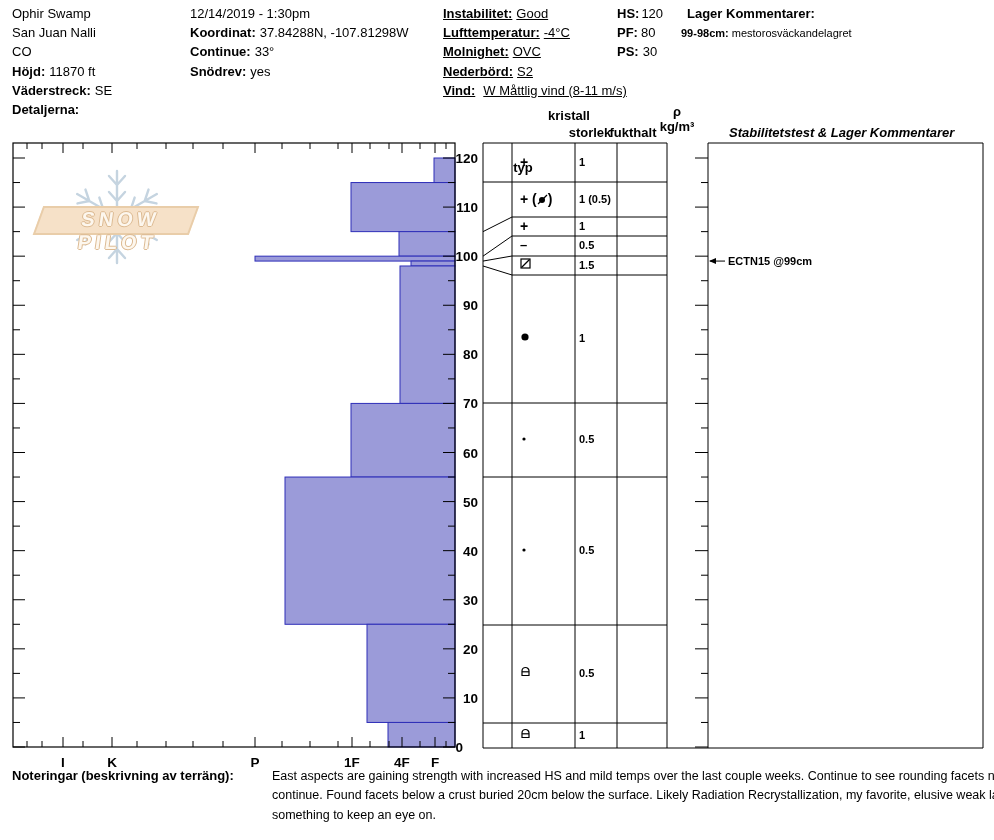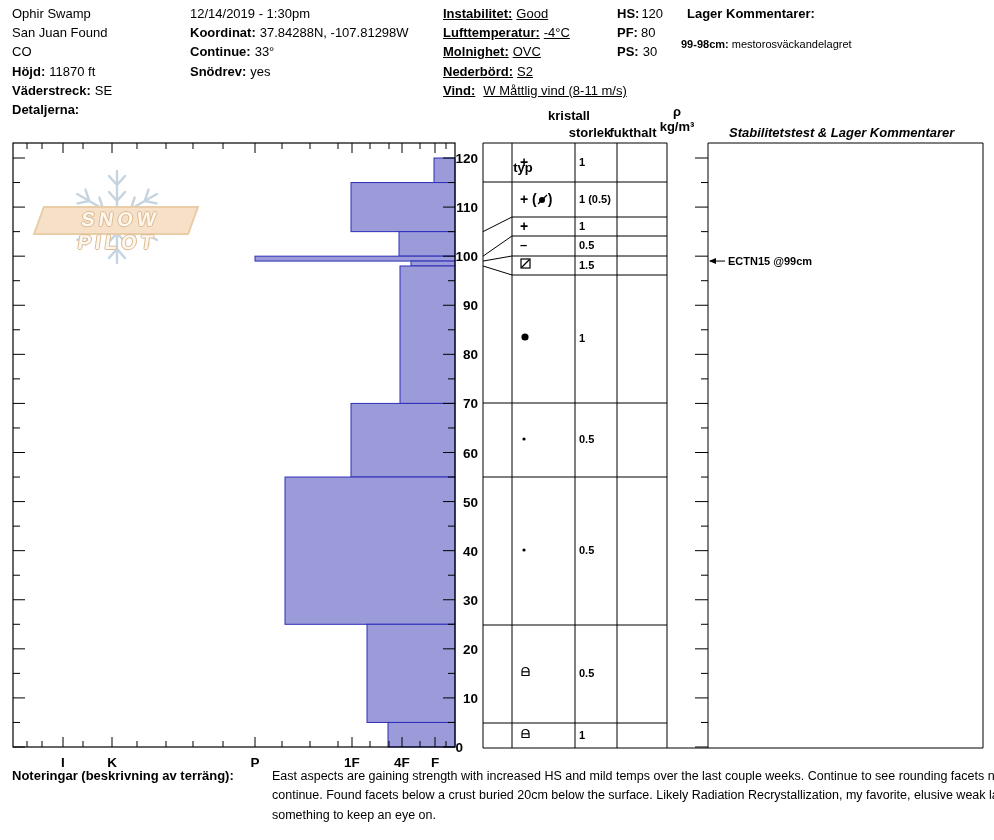--- a/index.html
+++ b/index.html
@@ -23,21 +23,21 @@
            transform:skewX(-8deg);
            text-shadow:1px 0 0 #dcba92,-1px 0 0 #dcba92,0 1px 0 #dcba92,0 -1px 0 #dcba92;}
 </style>
 </head>
 <body>
 
 <div id="page">
 
   <div class="abs hdrcol" style="left:12px;top:4px;">
     <div class="hline">Ophir Swamp</div>
-    <div class="hline">San Juan Found</div>
+    <div class="hline">San Juan Nalli</div>
     <div class="hline">CO</div>
     <div class="hline"><span class="b">Höjd:</span><span class="val">11870 ft</span></div>
     <div class="hline"><span class="b">Väderstreck:</span><span class="val">SE</span></div>
     <div class="hline"><span class="b">Detaljerna:</span></div>
   </div>
 
   <div class="abs hdrcol" style="left:190px;top:4px;">
     <div class="hline">12/14/2019 - 1:30pm</div>
     <div class="hline"><span class="b">Koordinat:</span><span class="val">37.84288N, -107.81298W</span></div>
     <div class="hline"><span class="b">Continue:</span><span class="val">33°</span></div>
@@ -53,21 +53,21 @@
   </div>
 
   <div class="abs hdrcol" style="left:617px;top:4px;">
     <div class="hline"><span class="b">HS:</span><span style="margin-left:2px;">120</span></div>
     <div class="hline"><span class="b">PF:</span><span style="margin-left:3px;">80</span></div>
     <div class="hline"><span class="b">PS:</span><span style="margin-left:4px;">30</span></div>
   </div>
 
   <div class="abs" style="left:681px;top:4px;">
     <div class="hline b" style="padding-left:6px;">Lager Kommentarer:</div>
-    <div class="smline" style="margin-top:14px;"><span class="b">99-98cm:</span>&nbsp;<span>mestorosväckandelagret</span></div>
+    <div class="smline" style="margin-top:3px;"><span class="b">99-98cm:</span>&nbsp;<span>mestorosväckandelagret</span></div>
   </div>
 
   <div class="abs thead" style="left:534px;top:108px;width:70px;text-align:center;">kristall</div>
   <div class="abs thead" style="left:503px;top:125px;width:40px;text-align:center;margin-top:35px;">typ</div>
   <div class="abs thead" style="left:565px;top:125px;width:50px;text-align:center;">storlek</div>
   <div class="abs thead" style="left:606px;top:125px;width:54px;text-align:center;">fukthalt</div>
   <div class="abs thead" style="left:662px;top:104px;width:30px;text-align:center;">ρ</div>
   <div class="abs thead" style="left:655px;top:119px;width:44px;text-align:center;">kg/m³</div>
   <div class="abs thead" style="left:729px;top:125px;font-style:italic;">Stabilitetstest &amp; Lager Kommentarer</div>
 

